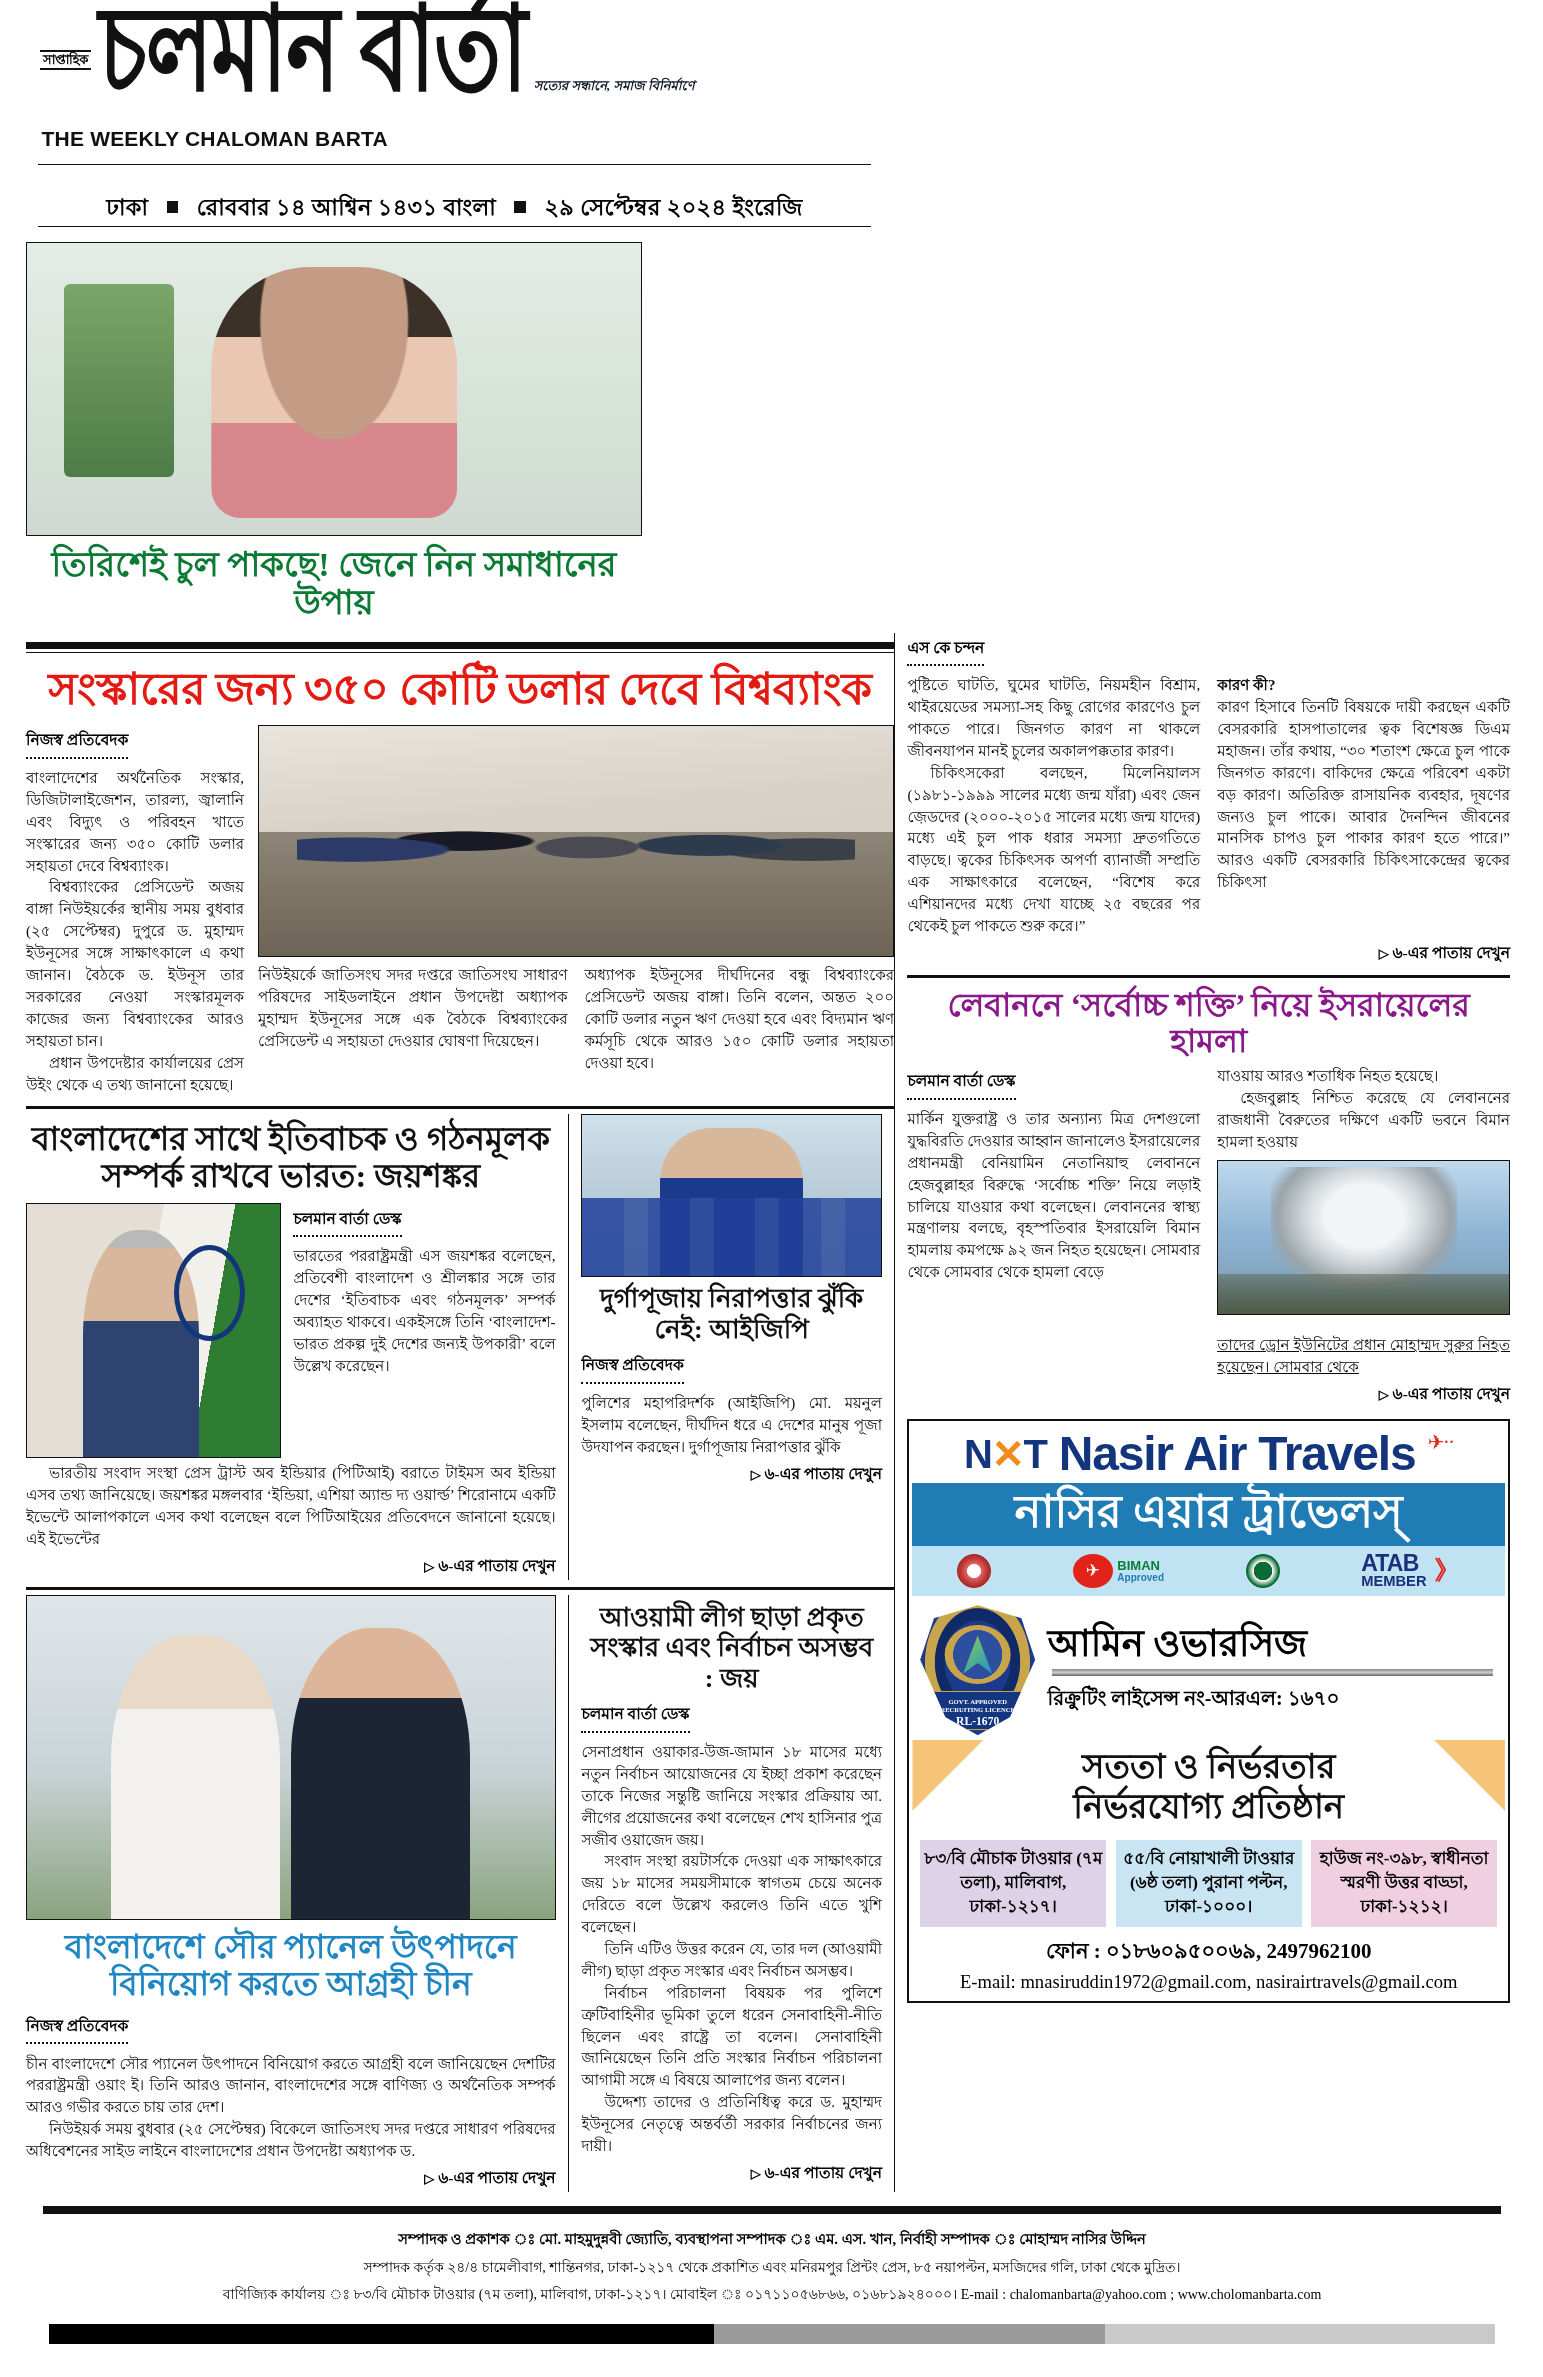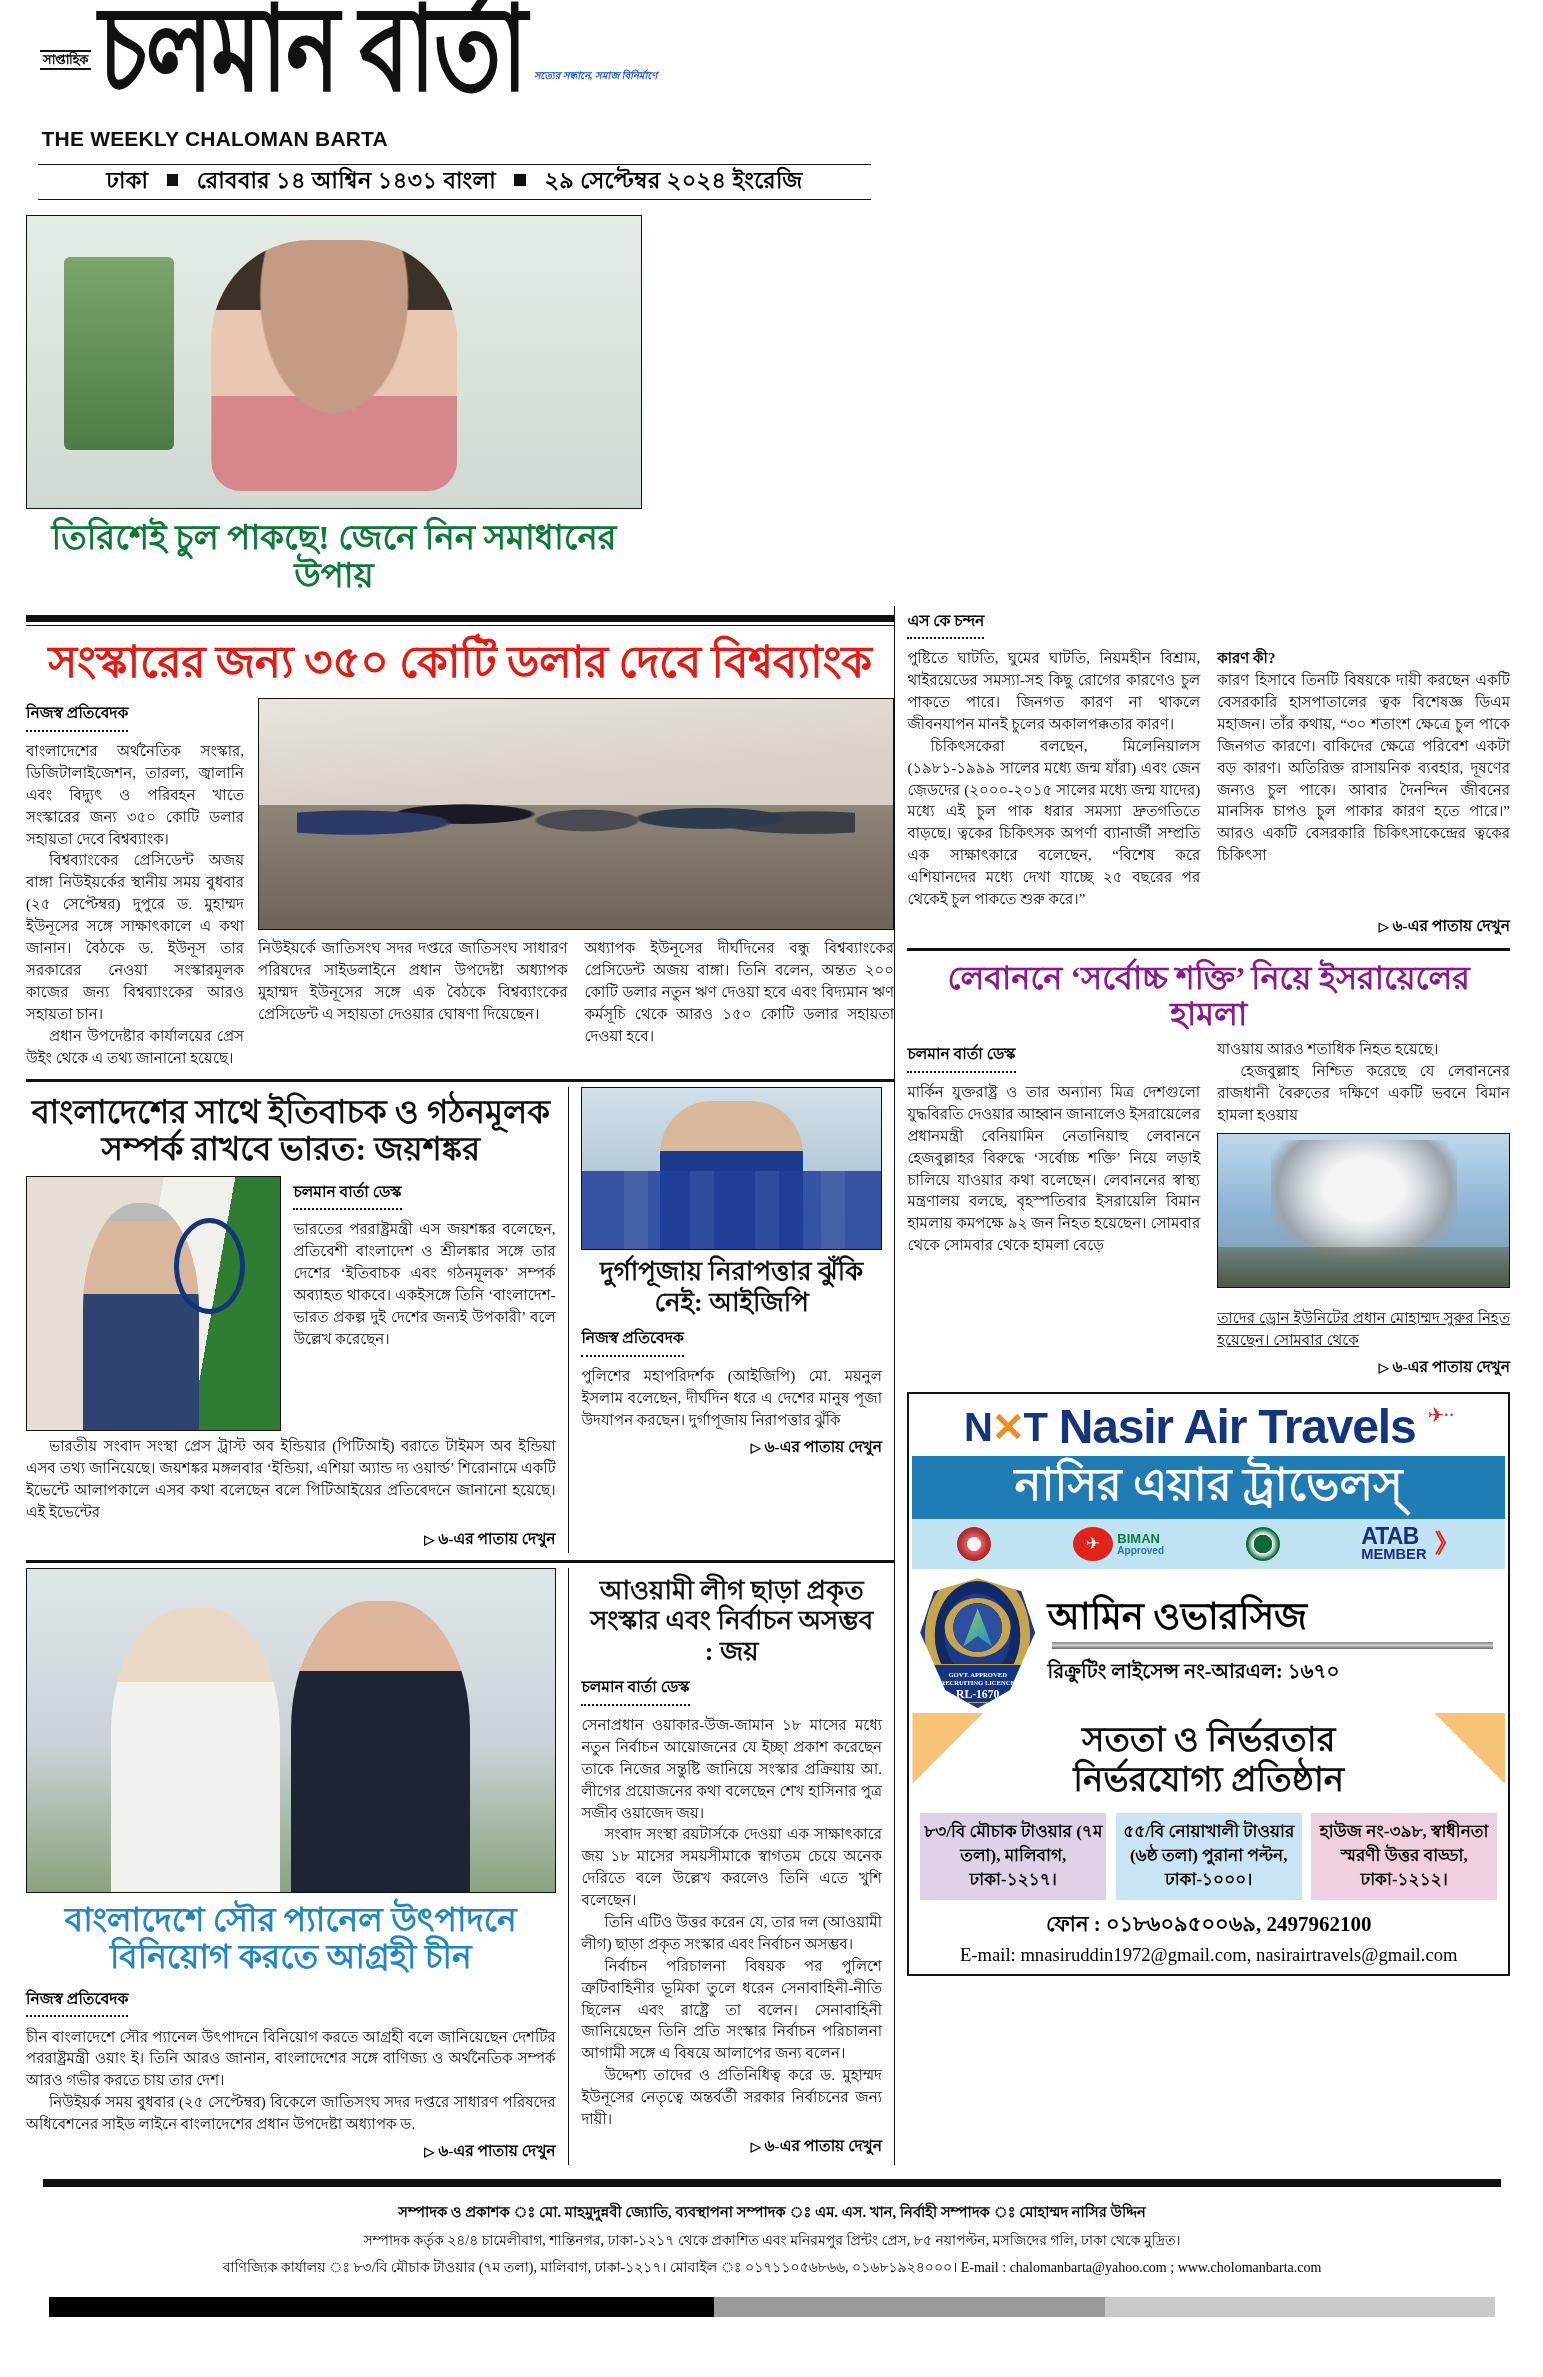--- a/index.html
+++ b/index.html
@@ -24,35 +24,35 @@
     padding:1.5px 3.1px; margin-bottom:53px; line-height:1;
   }
   .logo-big {
     font-family:"Liberation Serif", serif;
     font-size:90px; font-weight:bold; line-height:0.92;
     letter-spacing:-1.5px; color:#111;
     transform:scaleY(1.32) scaleX(1.0); transform-origin:left bottom;
     margin-bottom:17px;
   }
   .tagline {
-    font-size:10px; font-style:italic; font-weight:bold;
-    margin-bottom:38px; color:#1d4ed8; white-space:nowrap;
+    font-size:13px; font-style:italic; font-weight:bold;
+    margin-bottom:26px; color:#0f172a; white-space:nowrap;
   }
   .mast-en {
     font-family:"Liberation Sans", sans-serif;
     font-size:21px; font-weight:bold; letter-spacing:0.2px;
     margin:4.6px 0 0 15.5px; color:#111;
   }
   .dateline-bar {
     margin:12.4px 12.4px 0 12.4px;
     border-top:1.5px solid #111; border-bottom:1.5px solid #111;
     padding:5.4px 0 6.2px 0; text-align:center;
   }
   .dateline {
-    font-size:22.4px; font-weight:bold; letter-spacing:0.4px; line-height:1;
+    font-size:22.4px; font-weight:bold; letter-spacing:0.4px; line-height:1;margin-top:27px;
   }
   .dateline .sq { display:inline-block; width:11.6px; height:11.6px; background:#111; margin:0 12.4px; vertical-align:2.3px; }
 
   
   .rule-thick { border-top:7px solid #111; margin:9.3px 0 0 0; }
   .rule-thin { border-top:1.5px solid #111; }
   .rule-med { border-top:3.1px solid #111; }
 
   
   .main-grid { display:flex; gap:0; margin-top:7.7px; }

